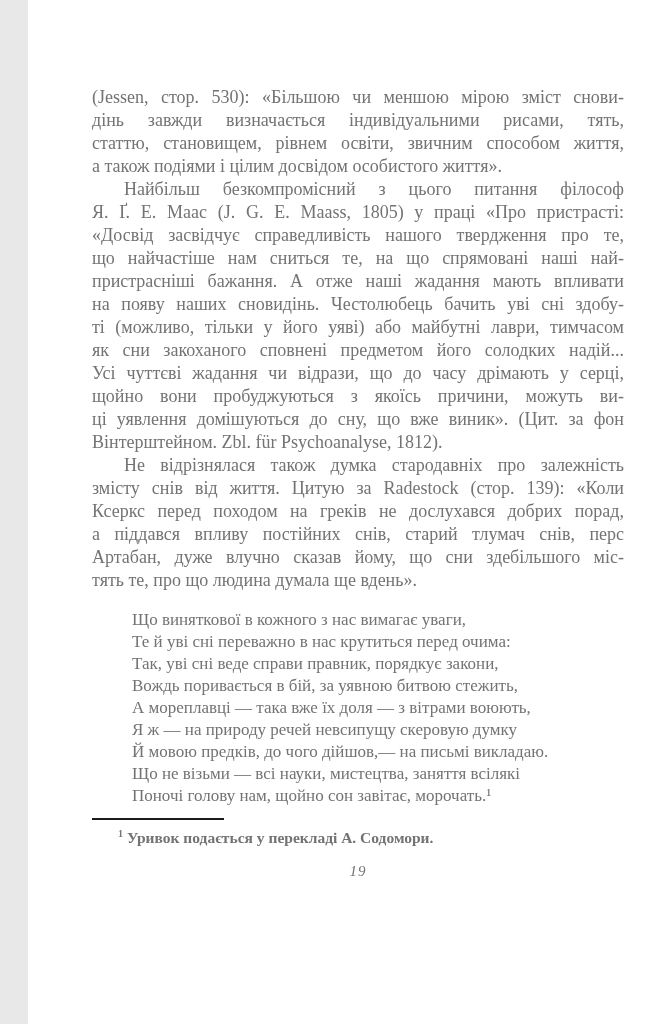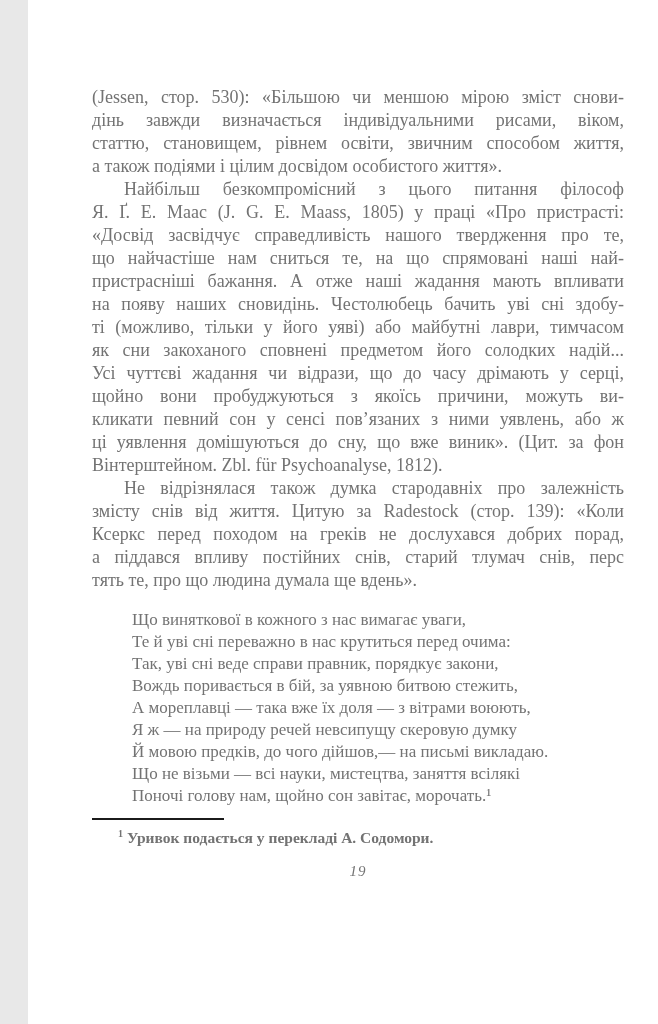--- a/index.html
+++ b/index.html
@@ -63,44 +63,44 @@
   }
 </style>
 </head>
 <body>
 
 <div class="page" style="background: rgb(255, 255, 255); color: #737373; margin-left: 28px;">
 
   <div class="text-block">
       <div class="para">
         <div class="line">(Jessen, стор. 530): «Більшою чи меншою мірою зміст снови-</div>
-        <div class="line">дінь завжди визначається індивідуальними рисами, віком,</div>
+        <div class="line">дінь завжди визначається індивідуальними рисами, тять,</div>
         <div class="line">статтю, становищем, рівнем освіти, звичним способом життя,</div>
         <div class="line last">а також подіями і цілим досвідом особистого життя».</div>
       </div>
       <div class="para">
         <div class="line indent">Найбільш безкомпромісний з цього питання філософ</div>
         <div class="line">Я. Ґ. Е. Маас (J. G. E. Maass, 1805) у праці «Про пристрасті:</div>
         <div class="line">«Досвід засвідчує справедливість нашого твердження про те,</div>
         <div class="line">що найчастіше нам сниться те, на що спрямовані наші най-</div>
         <div class="line">пристрасніші бажання. А отже наші жадання мають впливати</div>
         <div class="line">на появу наших сновидінь. Честолюбець бачить уві сні здобу-</div>
         <div class="line">ті (можливо, тільки у його уяві) або майбутні лаври, тимчасом</div>
         <div class="line">як сни закоханого сповнені предметом його солодких надій...</div>
         <div class="line">Усі чуттєві жадання чи відрази, що до часу дрімають у серці,</div>
         <div class="line">щойно вони пробуджуються з якоїсь причини, можуть ви-</div>
-        <div class="line">кликати певний сон у сенсі пов’язаних з ними уявлень, або ж</div>
         <div class="line">ці уявлення домішуються до сну, що вже виник». (Цит. за фон</div>
         <div class="line last">Вінтерштейном. Zbl. für Psychoanalyse, 1812).</div>
       </div>
       <div class="para">
         <div class="line indent">Не відрізнялася також думка стародавніх про залежність</div>
         <div class="line">змісту снів від життя. Цитую за Radestock (стор. 139): «Коли</div>
         <div class="line">Ксеркс перед походом на греків не дослухався добрих порад,</div>
         <div class="line">а піддався впливу постійних снів, старий тлумач снів, перс</div>
+        <div class="line">Артабан, дуже влучно сказав йому, що сни здебільшого міс-</div>
         <div class="line last">тять те, про що людина думала ще вдень».</div>
       </div>
       <div class="para poem">
         <div class="line">Що виняткової в кожного з нас вимагає уваги,</div>
         <div class="line">Те й уві сні переважно в нас крутиться перед очима:</div>
         <div class="line">Так, уві сні веде справи правник, порядкує закони,</div>
         <div class="line">Вождь поривається в бій, за уявною битвою стежить,</div>
         <div class="line">А мореплавці — така вже їх доля — з вітрами воюють,</div>
         <div class="line">Я ж — на природу речей невсипущу скеровую думку</div>
         <div class="line">Й мовою предків, до чого дійшов,— на письмі викладаю.</div>

